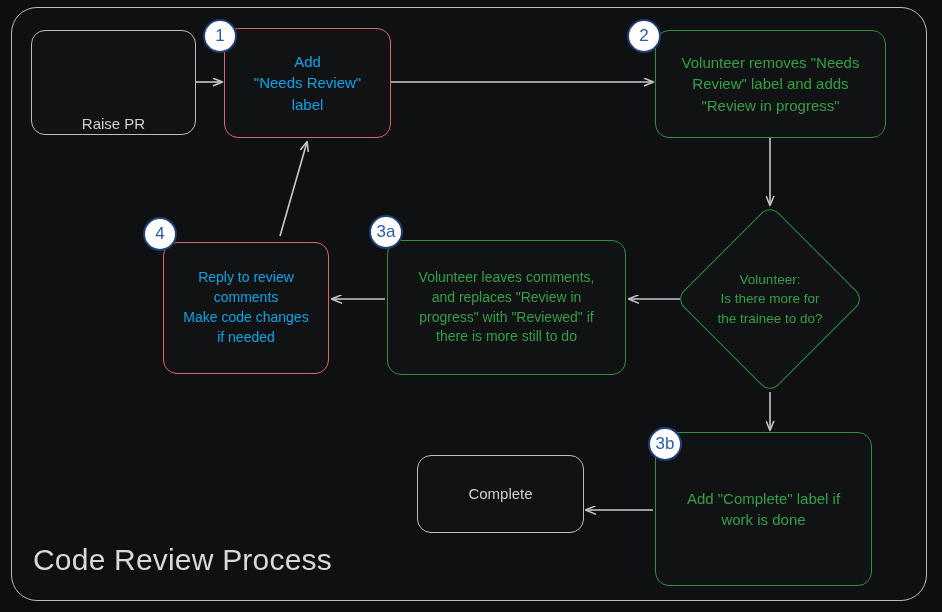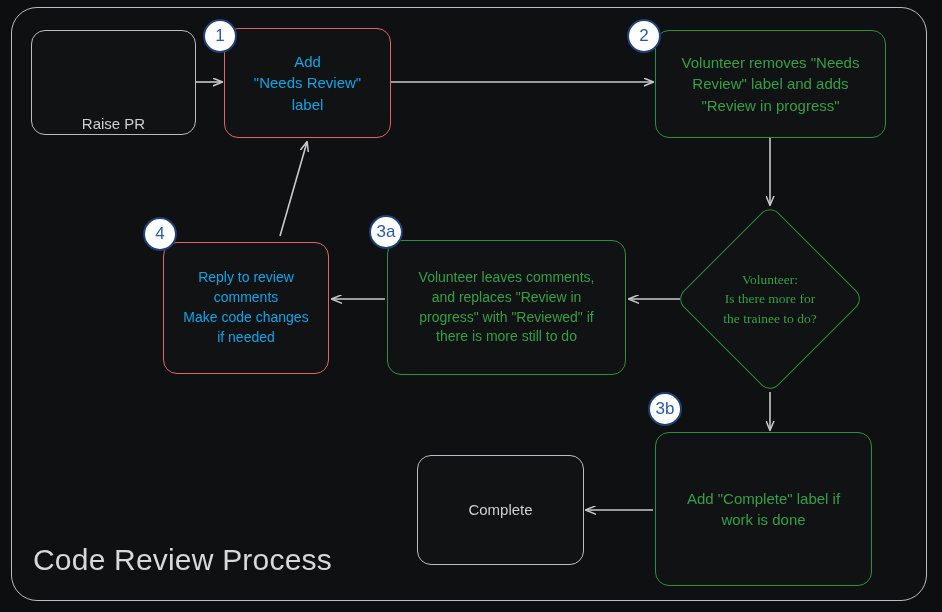--- a/index.html
+++ b/index.html
@@ -80,21 +80,20 @@
     font-size: 15px;
   }
   .node-green {
     border: 1.8px solid #2f8f3f;
     color: #35a047;
     font-size: 15px;
   }
   
   .decision {
     position: absolute;
-    font-family: Liberation Serif, serif;
   }
   .decision .diamond-shape {
     position: absolute;
     left: 0; top: 0;
     width: 100%;
     height: 100%;
     border: 1.8px solid #2f8f3f;
     border-radius: 12px;
     box-sizing: border-box;
     transform: rotate(45deg);
@@ -209,23 +208,23 @@
 if needed</span>
   </div>
   <div class="badge" style="left:143px; top:217px;">
     <span>4</span>
   </div>
 
   <div class="node node-green" style="left:655px; top:432px; width:217px; height:154px;">
     <span class="txt">Add "Complete" label if
 work is done</span>
   </div>
-  <div class="badge" style="left:648px; top:392px;">
+  <div class="badge" style="left:648px; top:427px;">
     <span>3b</span>
   </div>
 
-  <div class="node node-neutral" style="left:417px; top:455px; width:167px; height:110px;">
+  <div class="node node-neutral" style="left:417px; top:455px; width:167px; height:78px;">
     <span class="txt">Complete</span>
   </div>
 
   <div class="diagram-title">Code Review Process</div>
 
 </div>
 
 </body></html>

